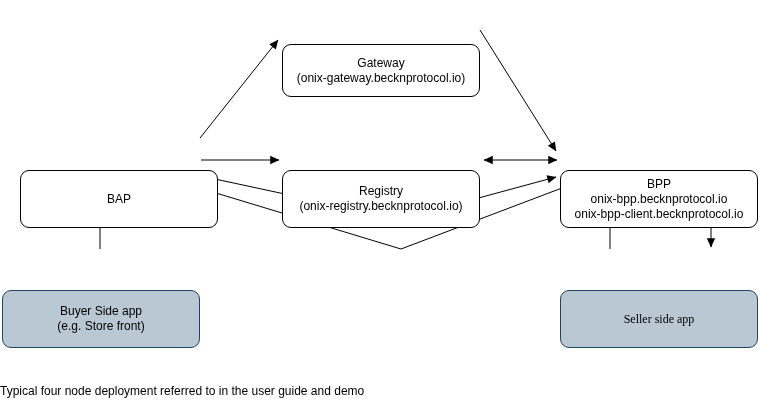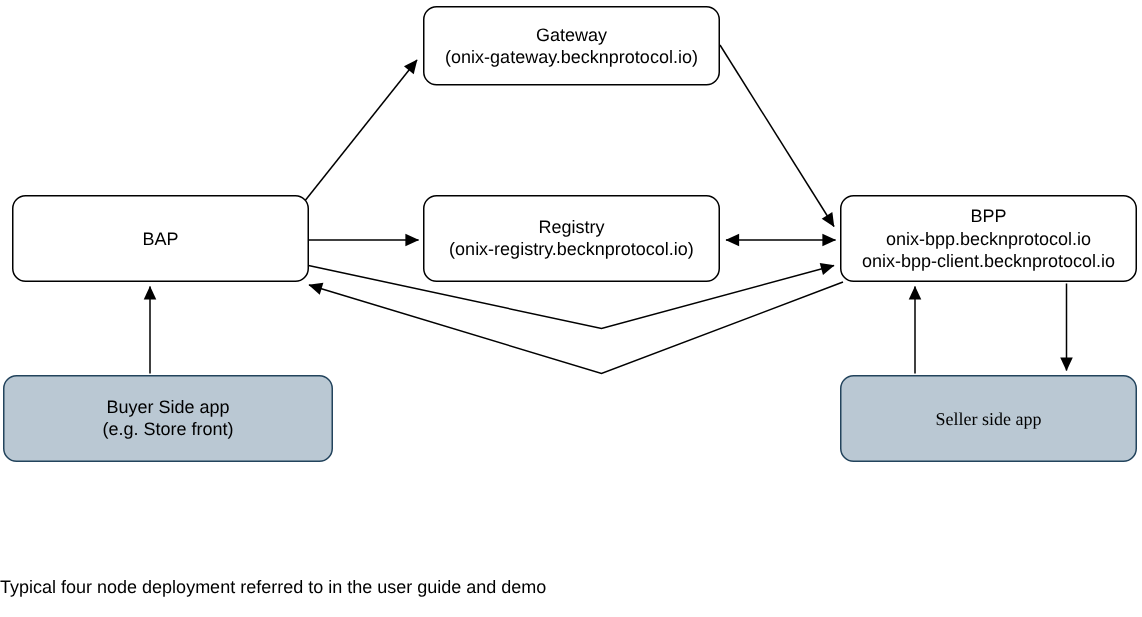--- a/index.html
+++ b/index.html
@@ -35,40 +35,41 @@
     border: 1px solid var(--node-border, #000000);
     border-radius: 9px;
     display: flex;
     flex-direction: column;
     justify-content: center;
     align-items: center;
     text-align: center;
     font-size: 12px;
     line-height: 15px;
     white-space: nowrap;
+    margin-top: 40px;
   }
   .node.app {
     background: var(--app-fill, #bac8d3);
     border-color: var(--app-border, #23445d);
   }
   .node .line { white-space: nowrap; }
   .node .line.snug { letter-spacing: -0.35px; }
   .caption {
     position: absolute;
     left: 0;
     top: 384px;
     width: 761px;
     font-size: 12px;
   }
   
   #node-gateway  { left: 282px; top: 4px;   width: 198px; height: 53px; }
-  #node-bap      { left: 8px;   top: 130px; width: 198px; height: 58px; }
+  #node-bap      { left: 20px;   top: 130px; width: 198px; height: 58px; }
   #node-registry { left: 282px; top: 130px; width: 198px; height: 58px; }
   #node-bpp      { left: 560px; top: 130px; width: 198px; height: 58px; justify-content: center; }
-  #node-buyer    { left: 2px;   top: 250px; width: 220px; height: 58px; align-items: center; }
+  #node-buyer    { left: 2px;   top: 250px; width: 198px; height: 58px; align-items: center; }
   #node-seller   { left: 560px; top: 250px; width: 198px; height: 58px; font-family: Liberation Serif, serif; }
 </style>
 </head>
 <body>
 
 <div class="canvas">
 
   <svg class="edges" viewBox="0 0 761 411" xmlns="http://www.w3.org/2000/svg">
     <defs>
       <marker id="arrow" viewBox="0 0 10 10" refX="9.2" refY="5" markerWidth="12" markerHeight="9.5" orient="auto-start-reverse">

